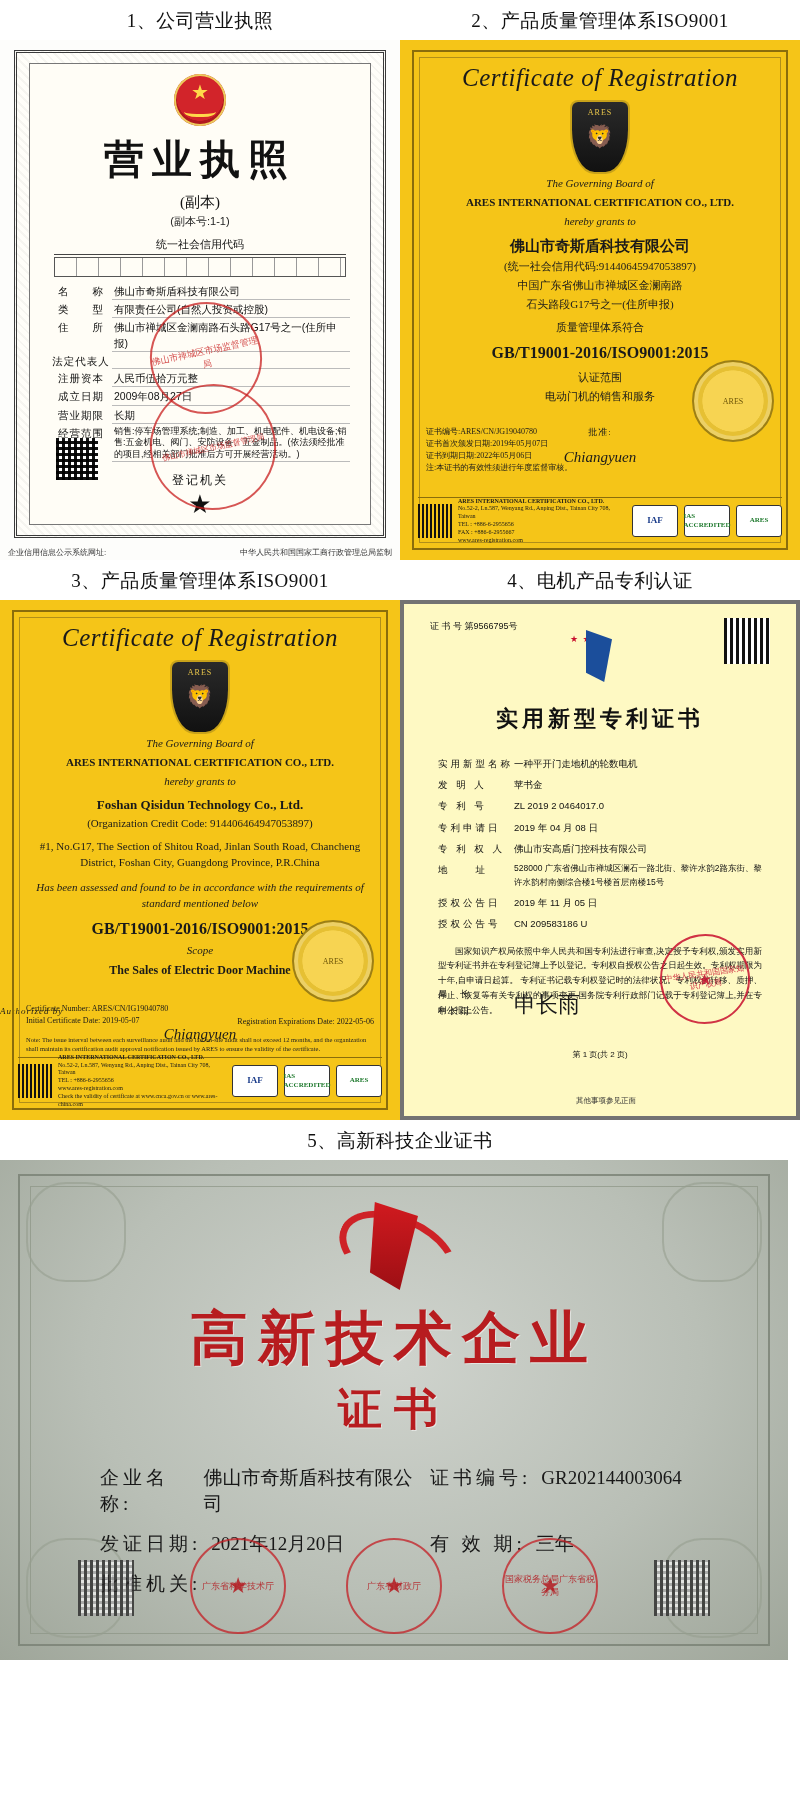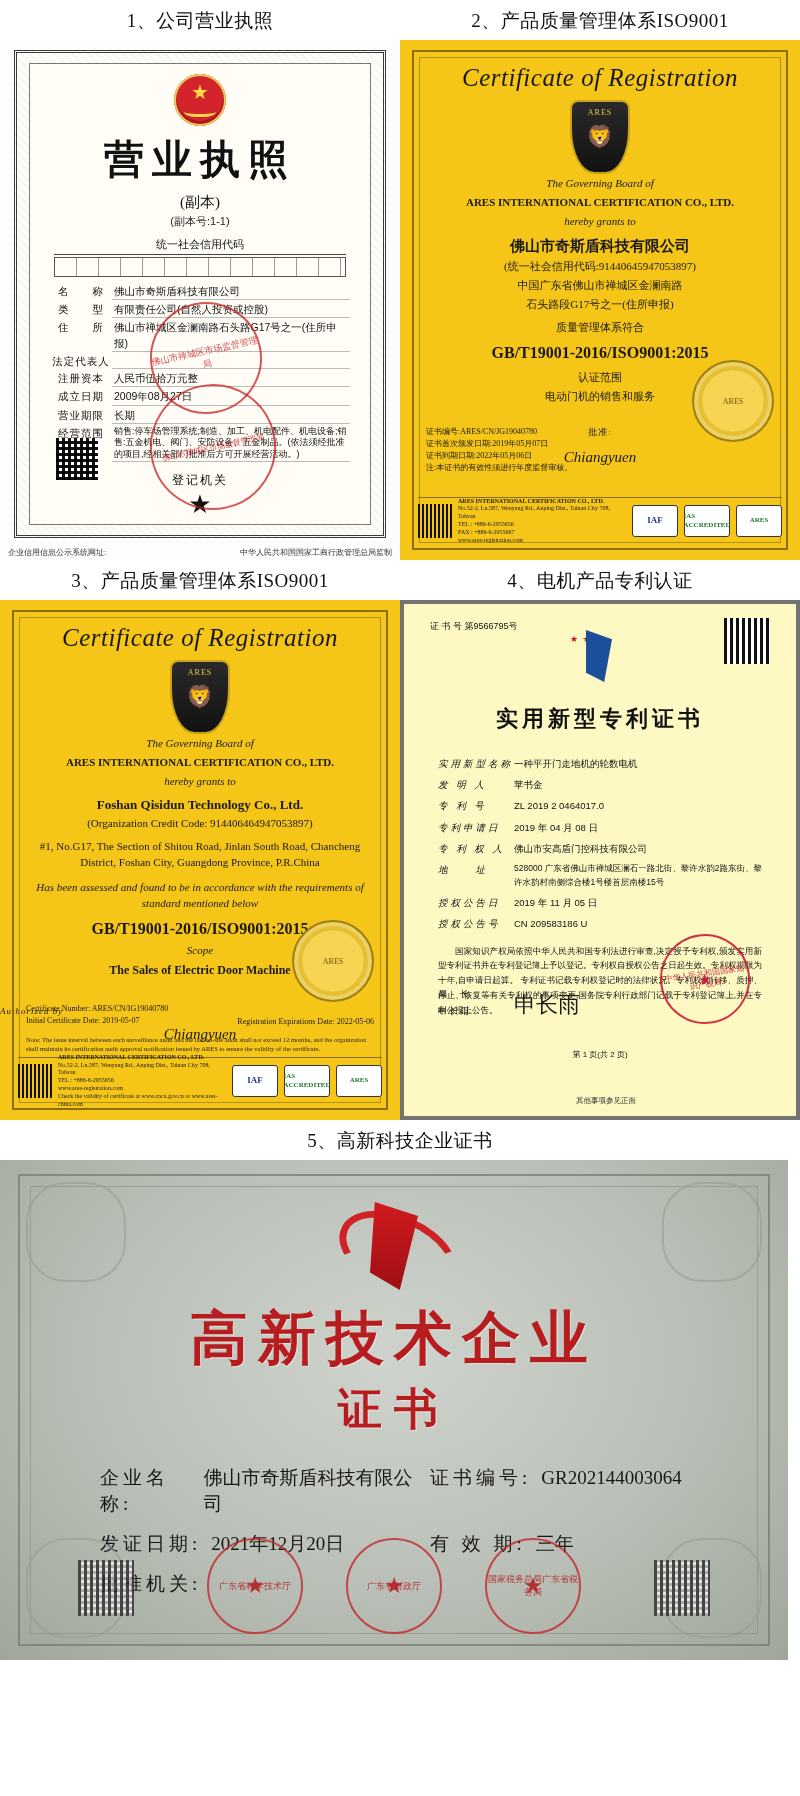--- a/index.html
+++ b/index.html
@@ -379,21 +379,21 @@
     background:
       repeating-linear-gradient(90deg, #111 0 3px, #fff 3px 6px),
       repeating-linear-gradient(0deg, #111 0 3px, #fff 3px 6px);
   }
   .p-fields {
     margin: 22px 34px 0 34px;
     font-size: 9.5px;
     line-height: 1.6;
   }
   .p-fld { display: flex; margin-bottom: 6px; }
-  .p-fld .k { width: 76px; flex: none; letter-spacing: 3px; font-style: italic; }
+  .p-fld .k { width: 76px; flex: none; letter-spacing: 3px; }
   .p-fld .v { flex: 1; }
   .p-para {
     margin: 12px 34px 0 34px;
     font-size: 8.5px;
     line-height: 1.75;
     text-align: justify;
     text-indent: 17px;
   }
   .p-seal {
     position: absolute;
@@ -539,21 +539,21 @@
   }
   .ht-row .cell.left { width: 330px; }
   .ht-row .k { letter-spacing: 4px; margin-left: 16px; }
   .ht-row .v { margin-left: 10px; }
   .ht-stamps {
     position: absolute;
     left: 0; right: 0;
     bottom: 26px;
     display: flex;
     justify-content: center;
-    gap: 43px;
+    gap: 60px;
   }
   .ht-stamp {
     width: 92px; height: 92px;
     border-radius: 50%;
     border: 2px solid rgba(196,30,36,.75);
     color: rgba(180,26,32,.85);
     font-size: 9px;
     display: flex;
     align-items: center;
     justify-content: center;

